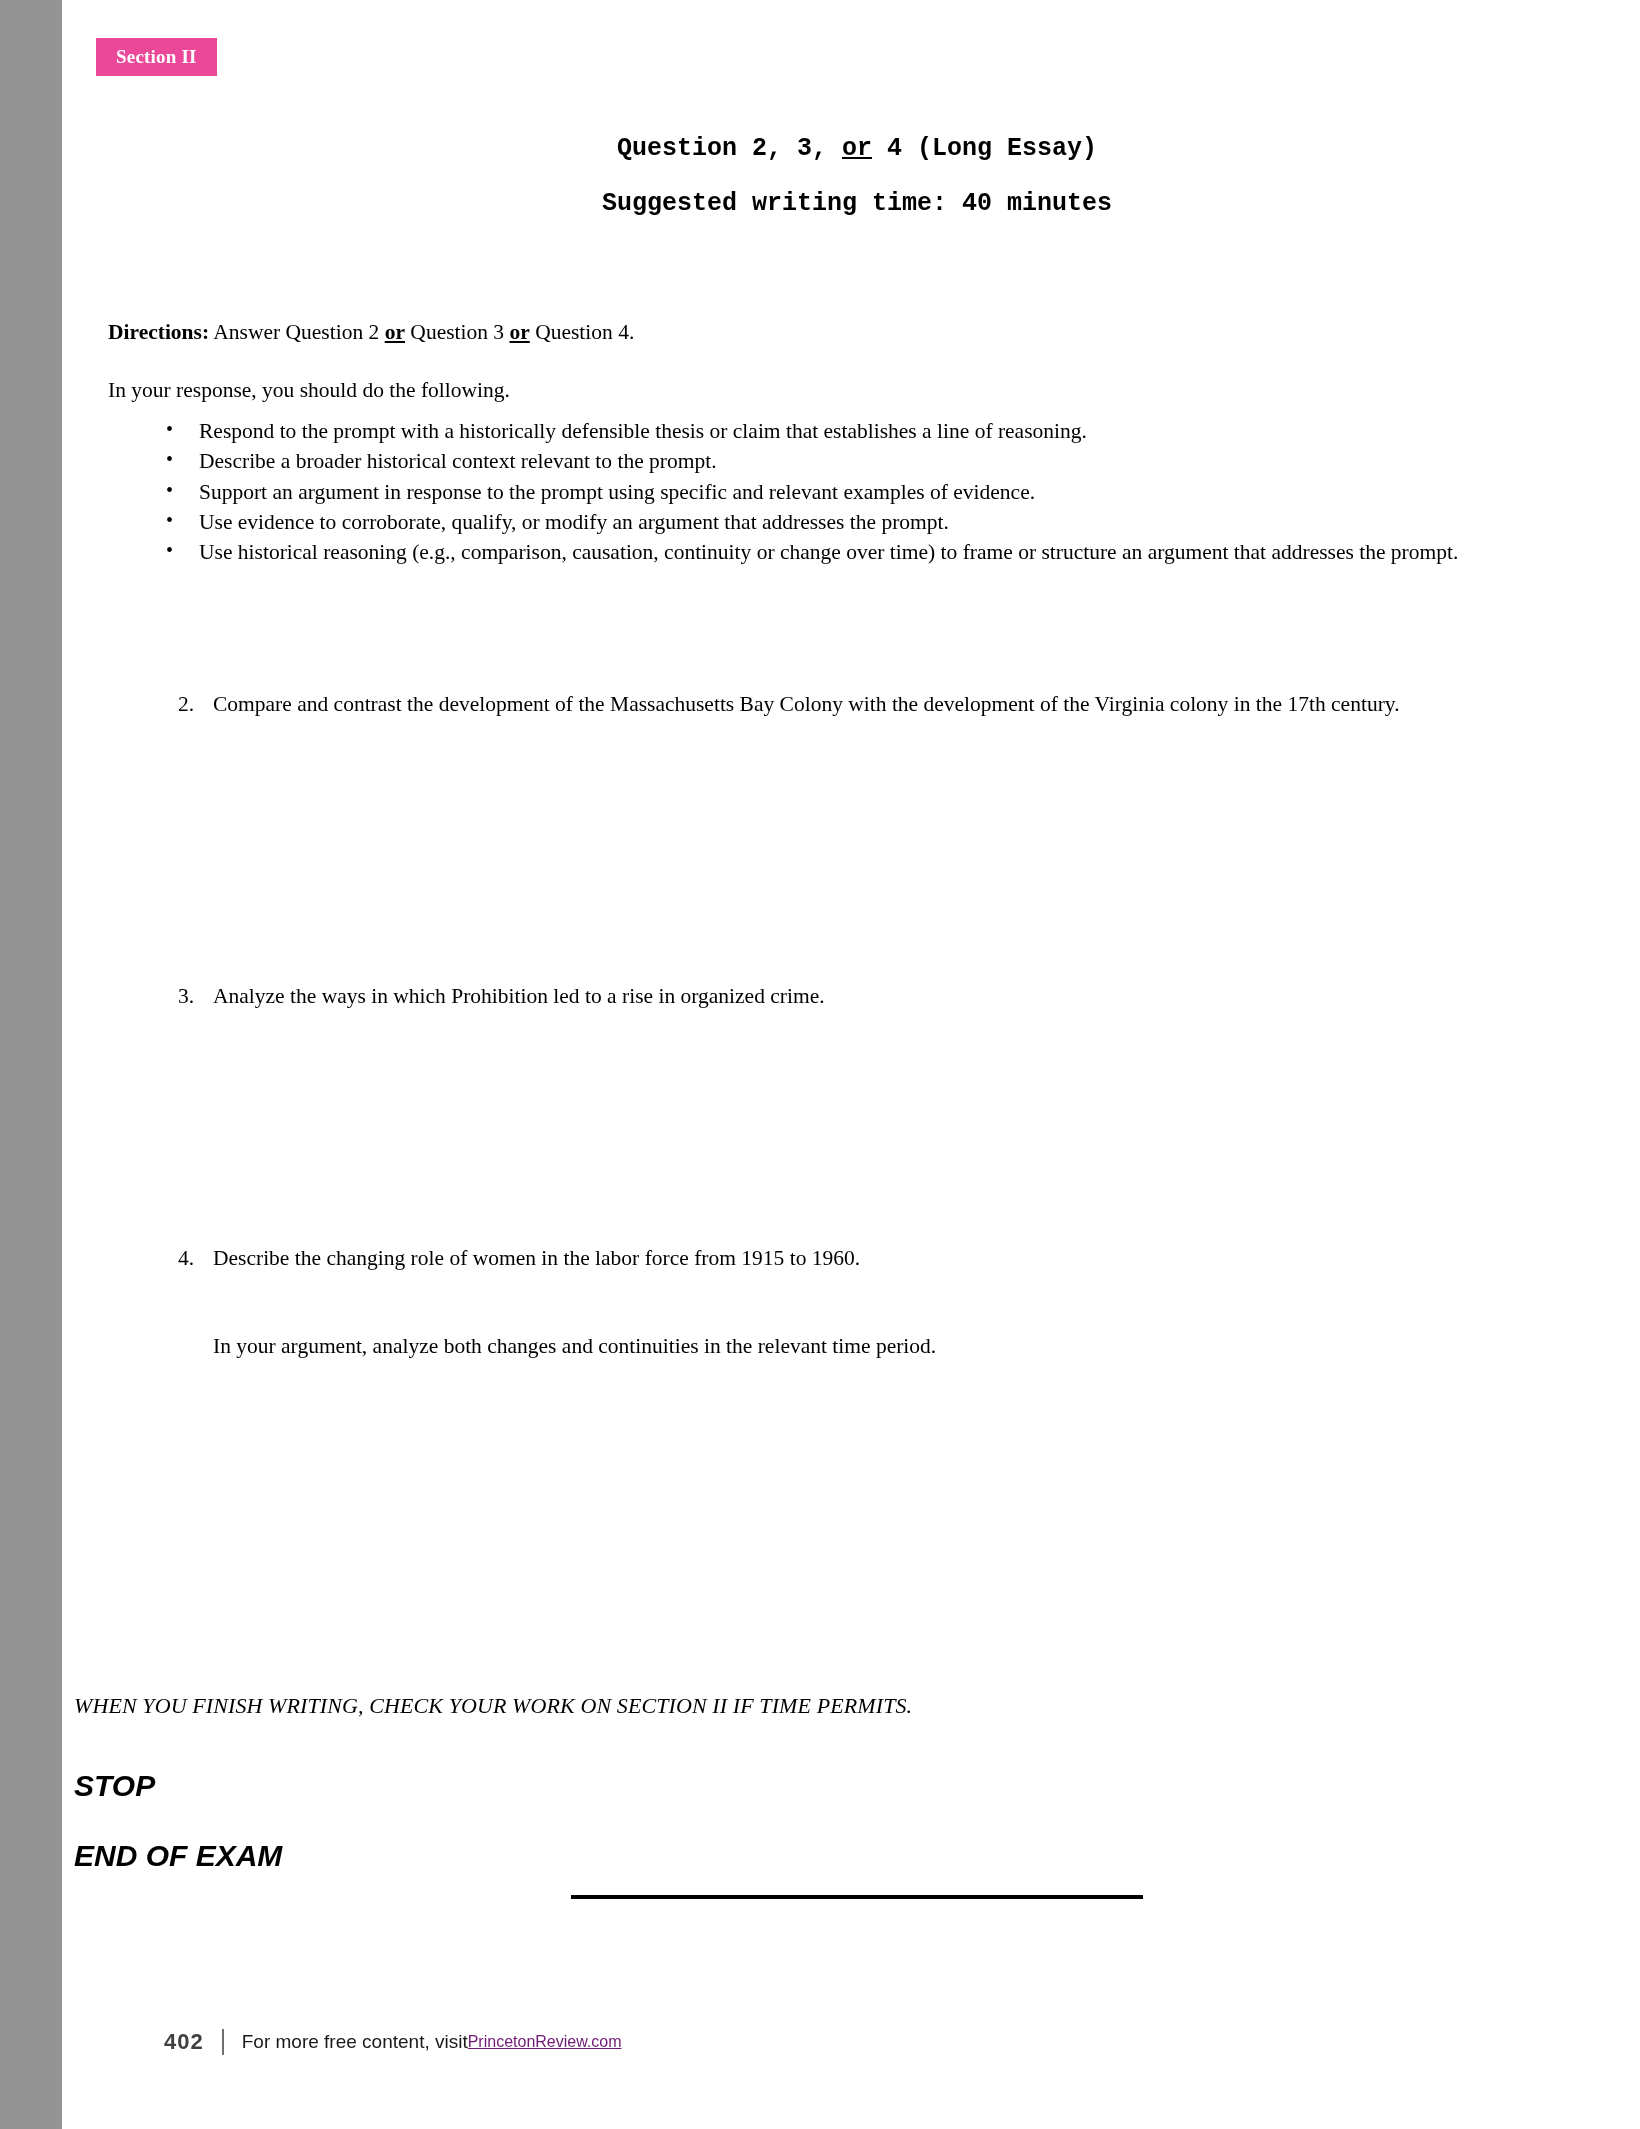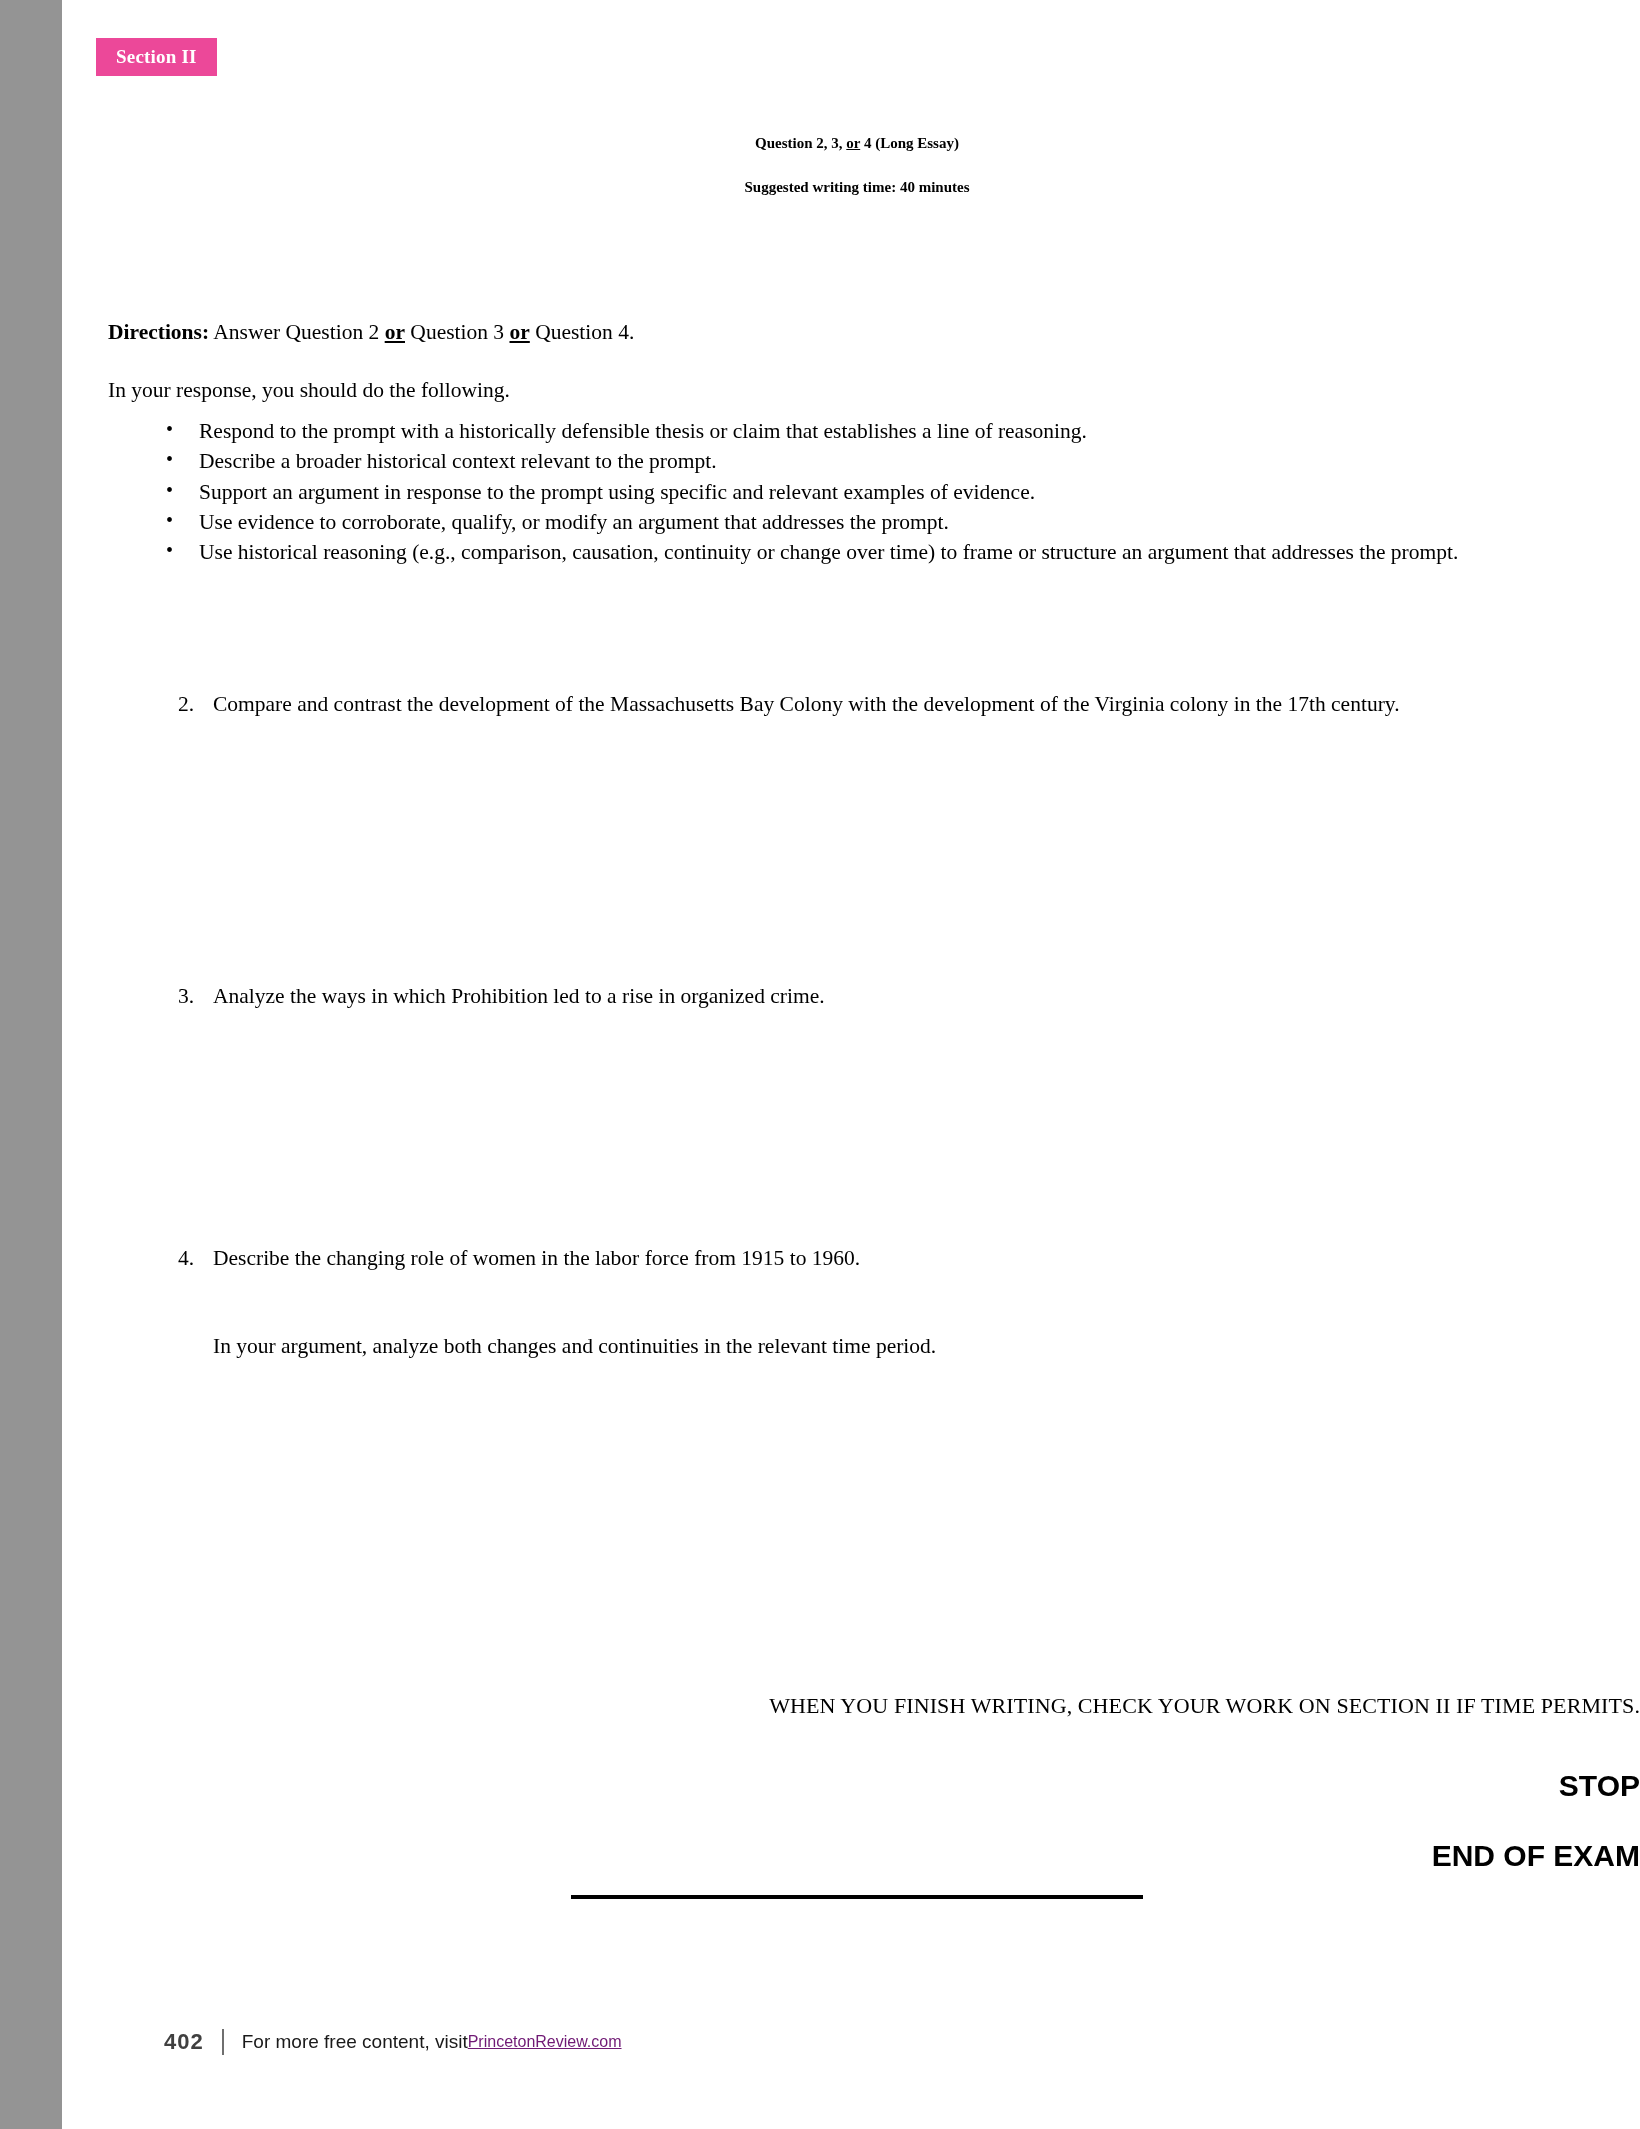--- a/index.html
+++ b/index.html
@@ -59,23 +59,24 @@
     line-height: 1;
   }
   .headings {
     position: absolute;
     left: 0;
     right: 0;
     top: 135px;
     text-align: center;
   }
   .heading-line {
-    font-size: 15px;
+    font-size: 25px;
     font-weight: bold;
     line-height: 1.1;
+    font-family: Liberation Mono, monospace;
   }
   .heading-line.second {
     margin-top: 27px;
   }
   .heading-line u {
     text-decoration: underline;
   }
   .body-block {
     position: absolute;
     left: 34px;
@@ -134,21 +135,22 @@
   .q-4 { top: 554px; position: absolute; width: 1320px; }
   .q-4-extra {
     margin-top: 60px;
     padding-left: 0;
   }
   .closing {
     position: absolute;
     left: 0;
     right: 0;
     top: 1693px;
-    text-align: right;
+    text-align: left;
+    font-style: italic;
   }
   .closing-note {
     font-size: 22px;
     letter-spacing: 0.1px;
   }
   .stop {
     font-family: "Liberation Sans", sans-serif;
     font-weight: bold;
     font-size: 30px;
     margin-top: 50px;

